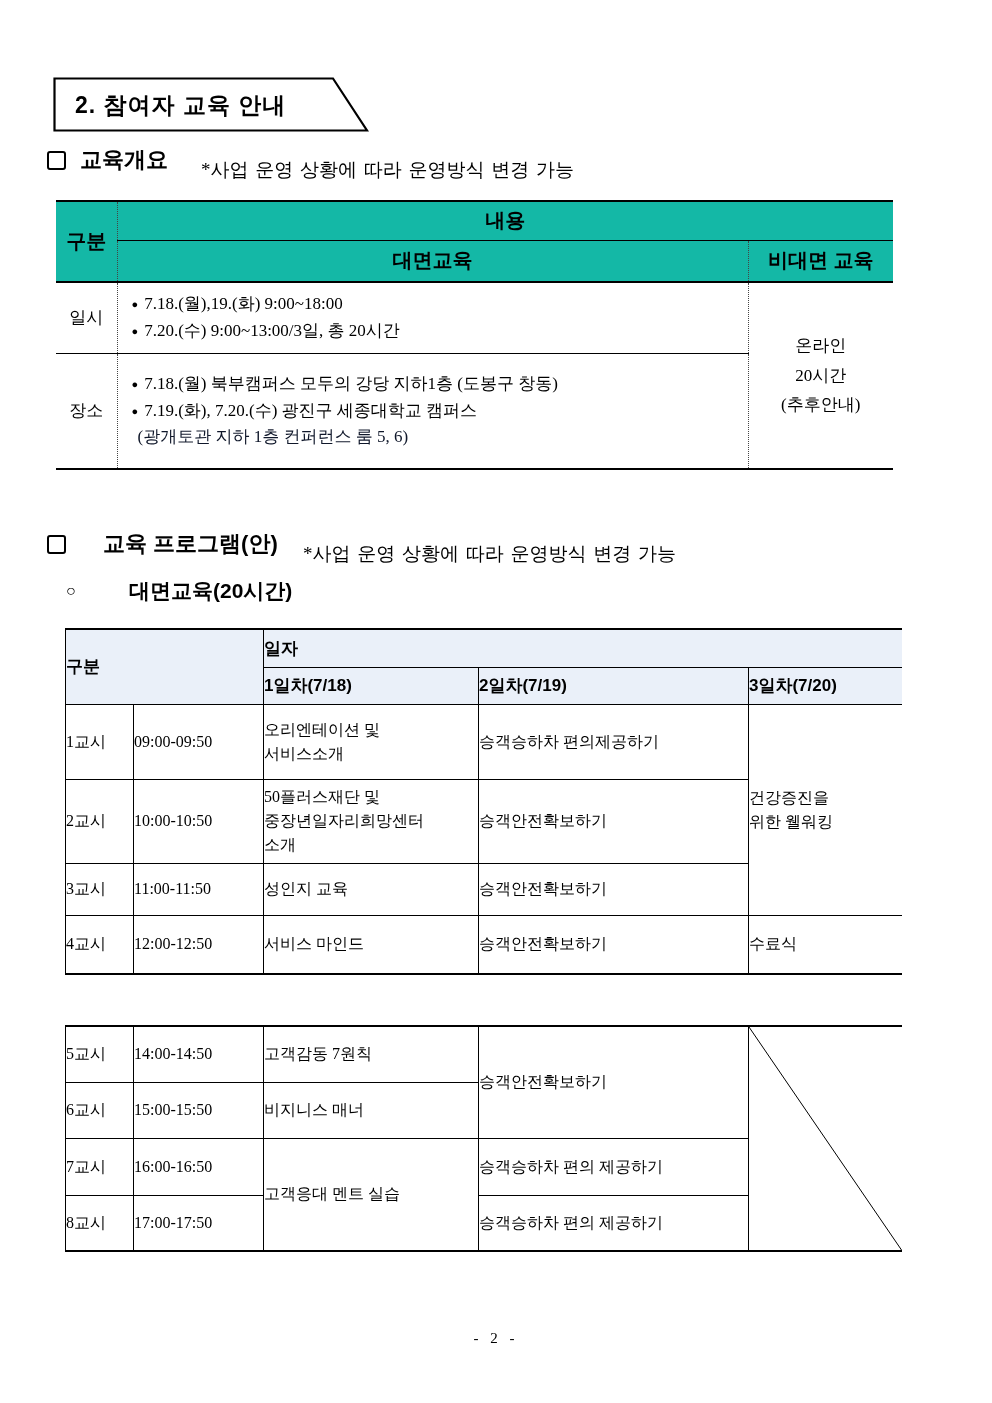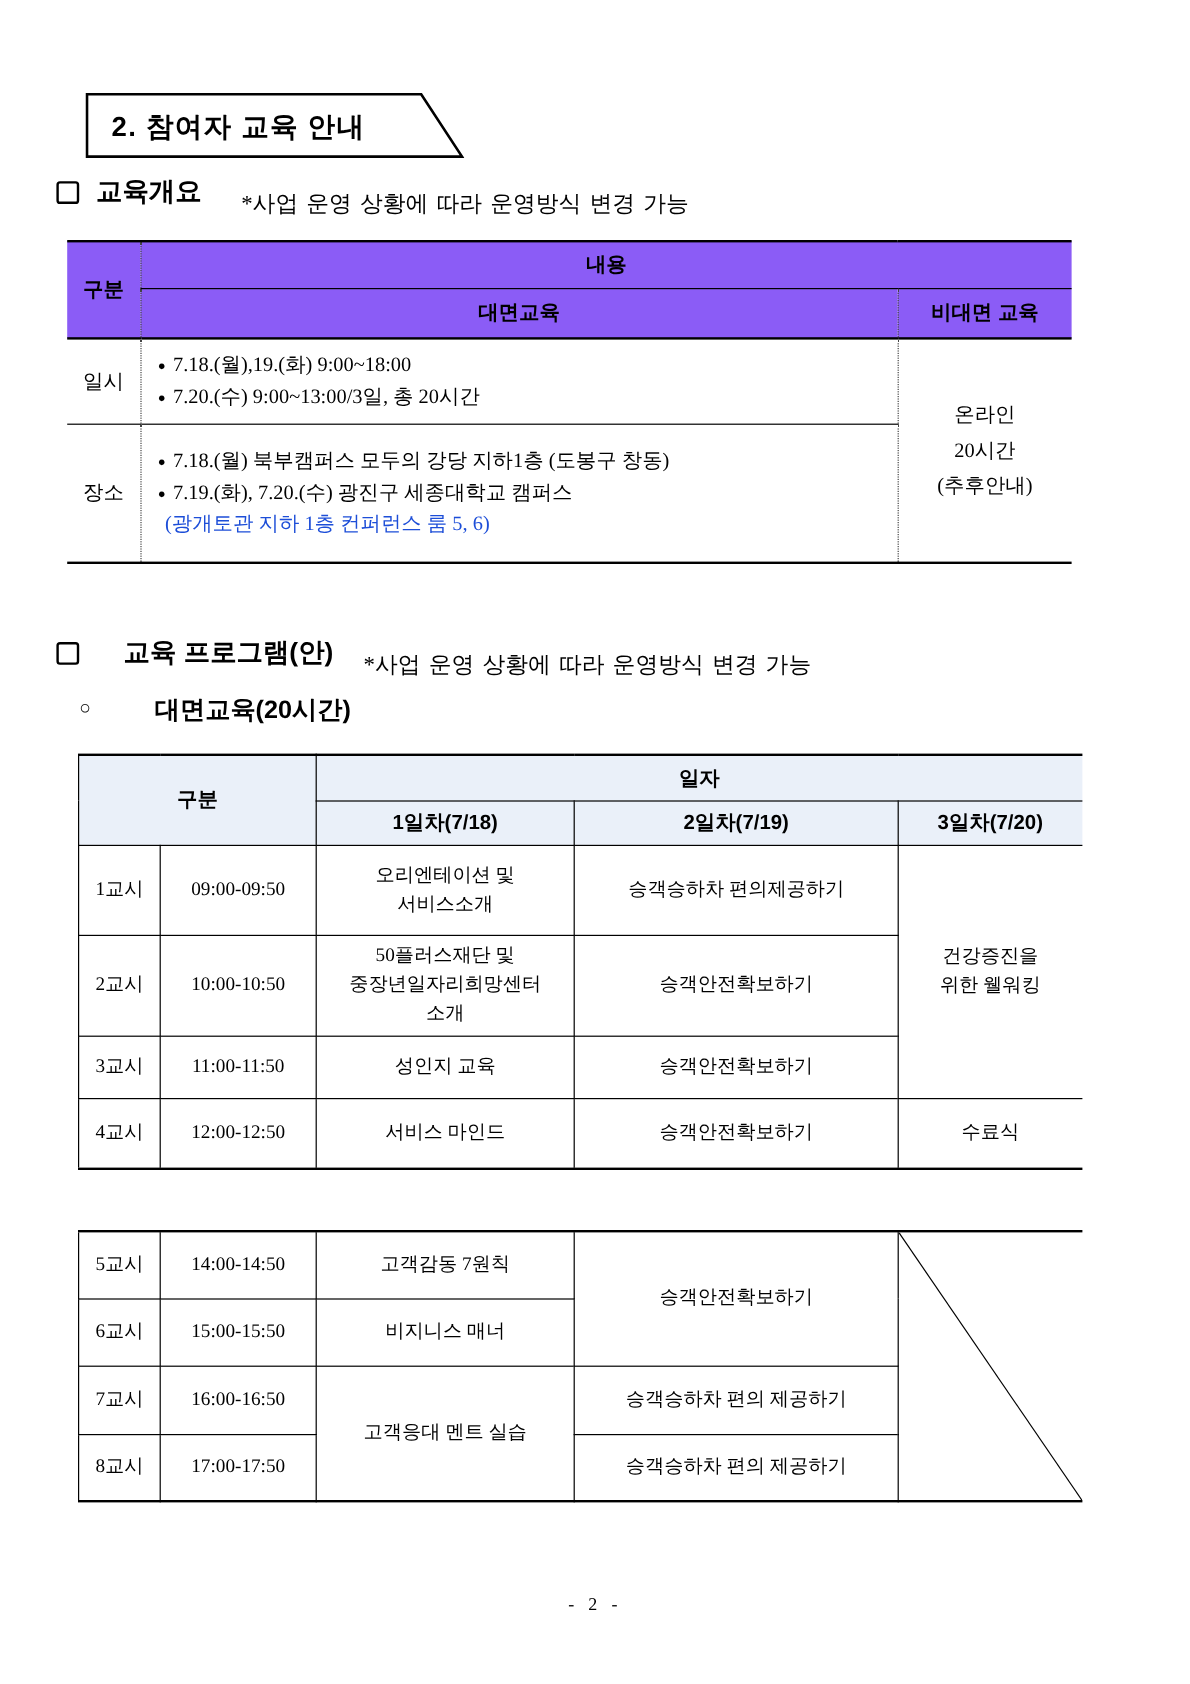--- a/index.html
+++ b/index.html
@@ -5,21 +5,21 @@
   * { margin:0; padding:0; box-sizing:border-box; }
   html,body { background:#fff; }
   .page {
     position:relative; width:992px; height:1403px; background:#ffffff;
     font-family:"Liberation Serif","DejaVu Serif",serif; color:#000;
     overflow:hidden;
   }
   .sans { font-family:"Liberation Sans","DejaVu Sans",sans-serif; }
 
   
-  .banner { position:absolute; left:71px; top:77px; width:316px; height:55px; }
+  .banner { position:absolute; left:53px; top:77px; width:316px; height:55px; }
   .banner svg { position:absolute; left:0; top:0; }
   .banner-text {
     position:absolute; left:22px; top:13px; font-weight:bold; font-size:23px;
     letter-spacing:1px; white-space:nowrap;
   }
 
   
   .sq-icon {
     position:absolute; width:19px; height:19px; border:2.5px solid #000; border-radius:3px;
     background:#fff;
@@ -30,41 +30,41 @@
   .sub-title { position:absolute; font-weight:bold; font-size:21px; white-space:nowrap;padding-left:36px; }
 
   
   table { border-collapse:collapse; table-layout:fixed; }
   .t1 {
     position:absolute; left:56px; top:200px; width:837px;
     border-top:2px solid #000; border-bottom:2px solid #000;
   }
   .t1 td { vertical-align:middle; font-size:17px; }
   .t1 .hd {
-    background:#8b5cf6; text-align:center; font-weight:bold; font-size:17px;
+    background:#14b8a6; text-align:center; font-weight:bold; font-size:20px;
     font-family:"Liberation Sans","DejaVu Sans",sans-serif;
   }
   .t1 .bL { border-left:1px dotted #444; }
   .t1 .hline  { border-top:1px solid #000; }
   .t1 .hline2 { border-top:2px solid #000; }
   .t1 .label { text-align:center; font-size:17px; }
   .t1 .content { padding:6px 6px 6px 14px; line-height:1.55; }
   .bullet-line { white-space:nowrap; }
   .bullet-glyph { font-size:11px; vertical-align:1px; padding-right:6px; }
-  .blue-line { color:#1d4ed8; padding-left:6px; white-space:nowrap; }
+  .blue-line { color:#0f172a; padding-left:6px; white-space:nowrap; }
   .center-cell { text-align:center; line-height:1.75; white-space:pre-line; }
 
   
   .t2 {
     position:absolute; width:836px; left:65px;
     border-top:2px solid #000; border-bottom:2px solid #000;
   }
   .t2a { top:628px; }
   .t2b { top:1025px; }
-  .t2 td { border:1px solid #000; text-align:center; vertical-align:middle;
+  .t2 td { border:1px solid #000; vertical-align:middle;
            font-size:16px; line-height:1.5; white-space:pre-line; }
   .t2 .hd {
     background:#EAF0F9; font-weight:bold; font-size:17px;
     font-family:"Liberation Sans","DejaVu Sans",sans-serif; white-space:nowrap;
   }
   .t2 .noR { border-right:none; }
   .diag-cell { position:relative; padding:0; }
   .diag-cell svg { position:absolute; left:0; top:0; width:100%; height:100%; display:block; }
 
   .lunch-band {

